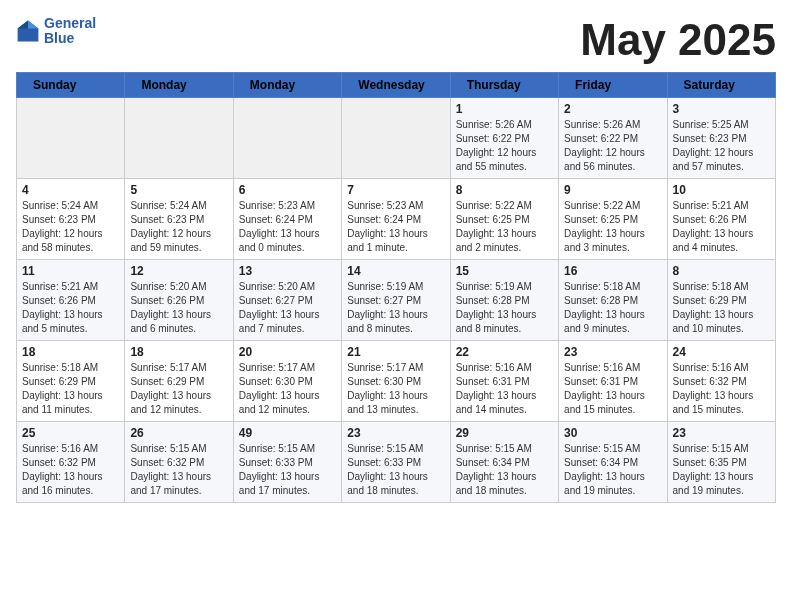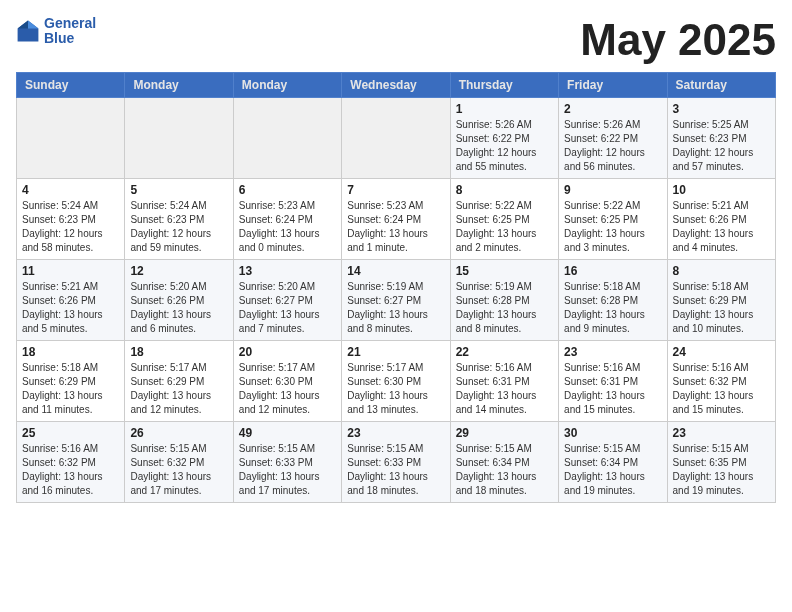--- a/index.html
+++ b/index.html
@@ -48,24 +48,24 @@
       color: #444;
       margin-top: 2px;
     }
     table {
       width: 100%;
       border-collapse: collapse;
       table-layout: fixed;
     }
     thead tr th {
       background-color: #3a6dbf;
-      color: #e5e5e5;
+      color: #000000;
       font-size: 12px;
       font-weight: bold;
-      padding: 5px 8px;
+      padding: 5px 16px;
       text-align: left;
       border: 1px solid #5080cc;
     }
     tbody tr td {
       border: 1px solid #ccc;
       vertical-align: top;
       padding: 4px 5px;
       font-size: 10.5px;
       color: #222;
       height: 80px;

